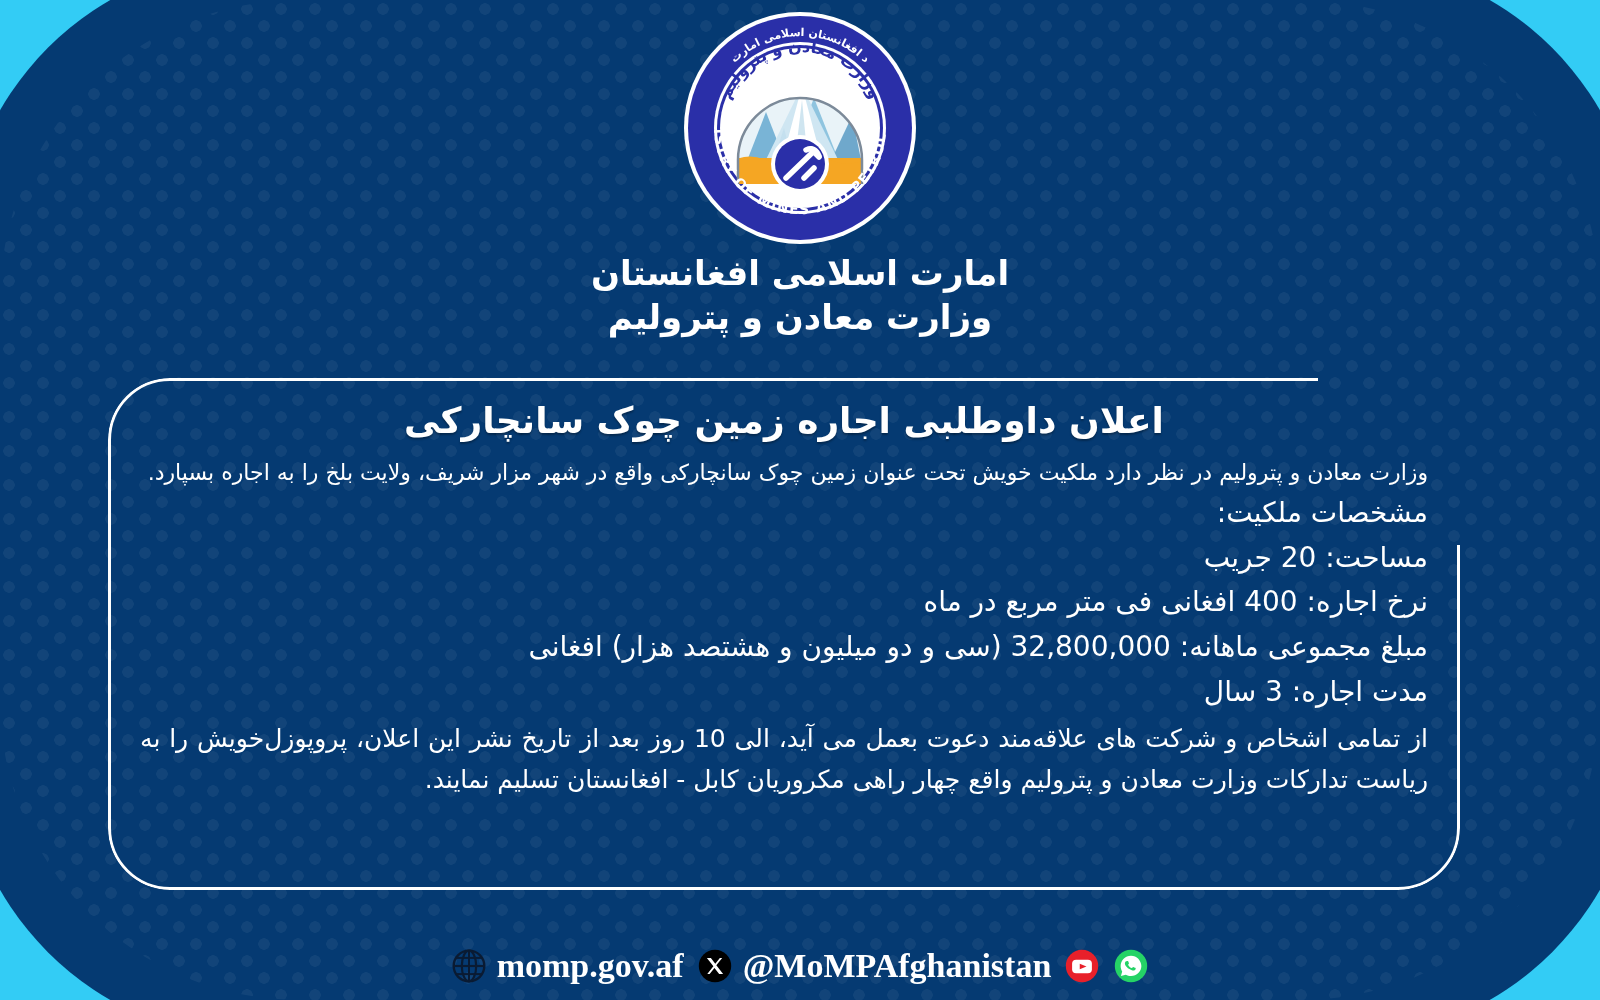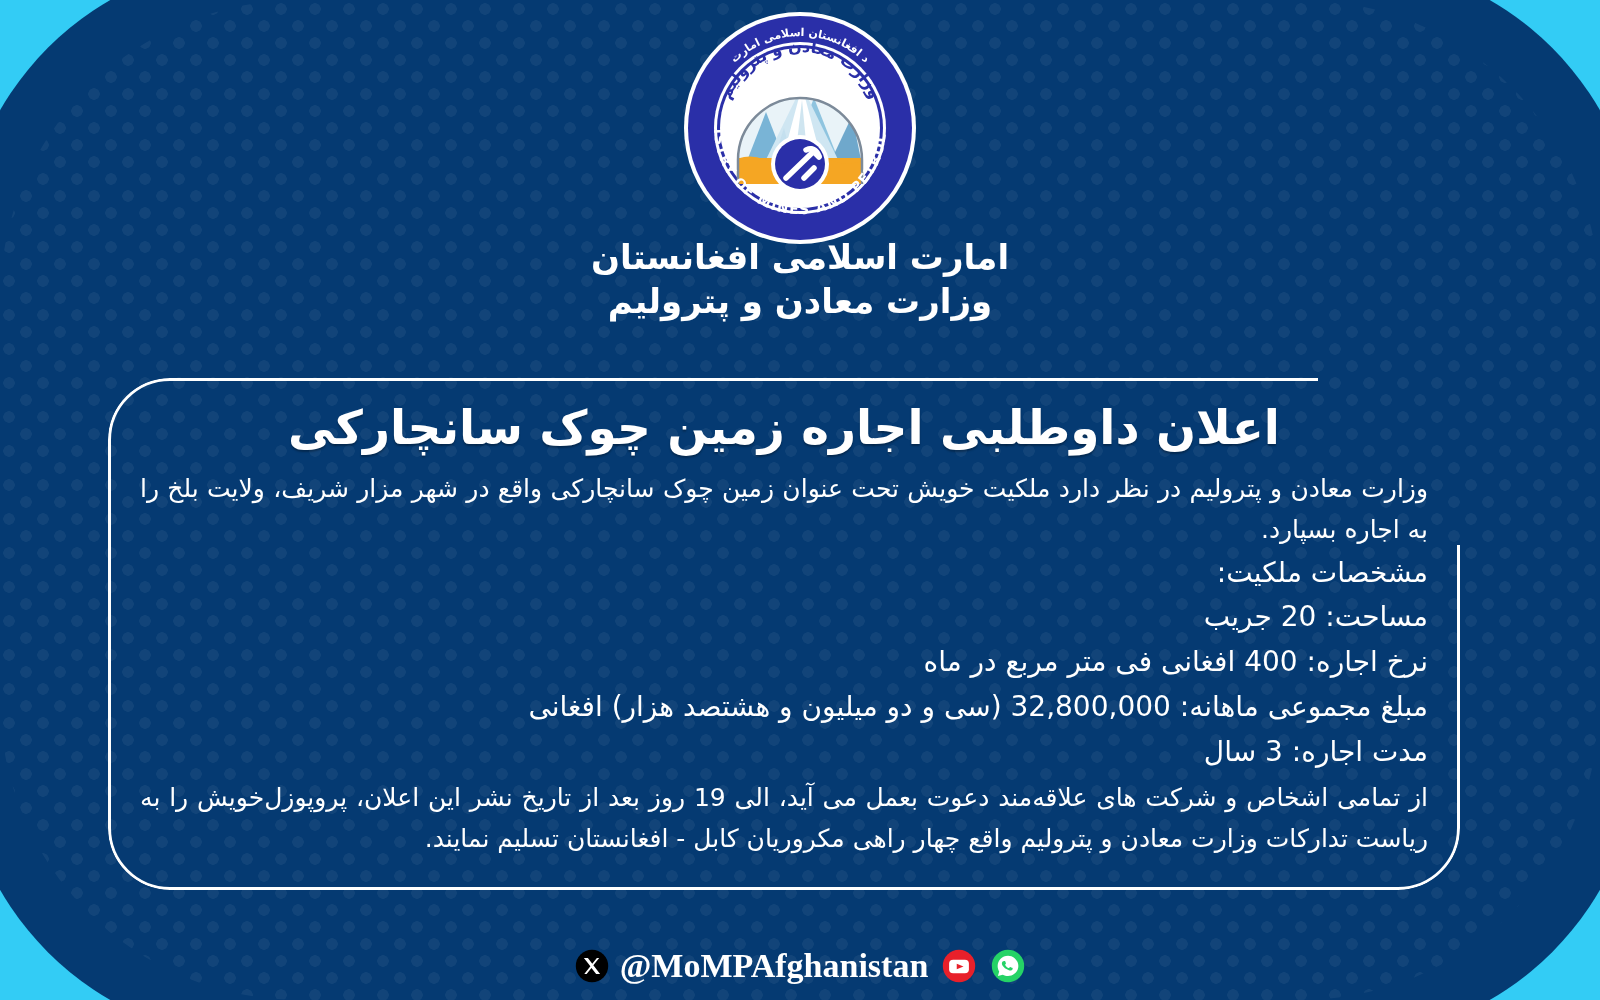--- a/index.html
+++ b/index.html
@@ -32,21 +32,21 @@
 
   
   #logo-wrap{
     position:absolute; left:50%; top:8px; transform:translateX(-50%);
     width:240px; height:240px;
   }
   #logo-wrap svg{ width:240px; height:240px; display:block; }
 
   
   .header-block{
-    position:absolute; left:0; right:0; top:236px;
+    position:absolute; left:0; right:0; top:252px;
     text-align:center; color:#ffffff;
     font-family:"DejaVu Sans", sans-serif;
     font-weight:bold; line-height:1.28;
     letter-spacing:0.5px;
   }
   .header-line{ font-size:34px; }
 
   
   #elan{
     position:absolute; right:68px; top:316px;
@@ -82,28 +82,28 @@
   }
 
   
   #body-text{
     position:absolute;
     left:118px; top:400px; width:1332px;
     color:#ffffff; text-align:right; direction:rtl;
   }
   .ad-title{
     text-align:center;
-    font-size:47px; font-weight:bold;
+    font-size:36px; font-weight:bold;
     color:#ffffff;
     margin-bottom:14px;
     text-shadow:0 2px 2px rgba(0,0,0,.30);
     letter-spacing:0.5px;
   }
   .para{
-    font-size:25px; line-height:1.63;
+    font-size:22px; line-height:1.63;
     padding:0 22px;
     text-align:justify;
     text-align-last:right;
   }
   .line{
     font-size:28px; line-height:1.60;
     padding:0 22px;
   }
   .para-last{
     font-size:25px; line-height:1.63;
@@ -210,25 +210,36 @@
   <div id="content-box"></div>
 
   <div id="body-text">
     <div class="ad-title">اعلان داوطلبی اجاره زمین چوک سانچارکی</div>
     <div class="para">وزارت معادن و پترولیم در نظر دارد ملکیت خویش تحت عنوان زمین چوک سانچارکی واقع در شهر مزار شریف، ولایت بلخ را به اجاره بسپارد.</div>
     <div class="line">مشخصات ملکیت:</div>
     <div class="line">مساحت: 20 جریب</div>
     <div class="line">نرخ اجاره: 400 افغانی فی متر مربع در ماه</div>
     <div class="line">مبلغ مجموعی ماهانه: 32,800,000 (سی و دو میلیون و هشتصد هزار) افغانی</div>
     <div class="line">مدت اجاره: 3 سال</div>
-    <div class="para-last">از تمامی اشخاص و شرکت های علاقه‌مند دعوت بعمل می آید، الی 19 روز بعد از تاریخ نشر این اعلان، پروپوزل‌خویش را به ریاست تدارکات وزارت معادن و پترولیم واقع چهار راهی مکروریان کابل - افغانستان تسلیم نمایند.</div>
+    <div class="para-last">از تمامی اشخاص و شرکت های علاقه‌مند دعوت بعمل می آید، الی 10 روز بعد از تاریخ نشر این اعلان، پروپوزل‌خویش را به ریاست تدارکات وزارت معادن و پترولیم واقع چهار راهی مکروریان کابل - افغانستان تسلیم نمایند.</div>
   </div>
 
   <div id="footer">
 
+    <div class="f-item">
+      <svg class="f-ico" viewBox="0 0 40 40">
+        <circle cx="20" cy="20" r="17" fill="none" stroke="#0A1B33" stroke-width="2.6"></circle>
+        <ellipse cx="20" cy="20" rx="8" ry="17" fill="none" stroke="#0A1B33" stroke-width="2.4"></ellipse>
+        <line x1="3" y1="20" x2="37" y2="20" stroke="#0A1B33" stroke-width="2.4"></line>
+        <line x1="6" y1="11" x2="34" y2="11" stroke="#0A1B33" stroke-width="2.2"></line>
+        <line x1="6" y1="29" x2="34" y2="29" stroke="#0A1B33" stroke-width="2.2"></line>
+        <line x1="20" y1="3" x2="20" y2="37" stroke="#0A1B33" stroke-width="2.2"></line>
+      </svg>
+      <span class="f-label">momp.gov.af</span>
+    </div>
 
     <div class="f-item">
       <svg class="f-ico" viewBox="0 0 40 40">
         <circle cx="20" cy="20" r="18" fill="#000000"></circle>
         <path d="M11 11 L18.2 20.4 L11.4 29 L14 29 L19.4 22.1 L24.6 29 L29 29 L21.5 19.1 L28 11 L25.4 11 L20.3 17.4 L15.4 11 Z" fill="#ffffff"></path>
       </svg>
       <span class="f-label">@MoMPAfghanistan</span>
     </div>
 
     <div class="f-item">

